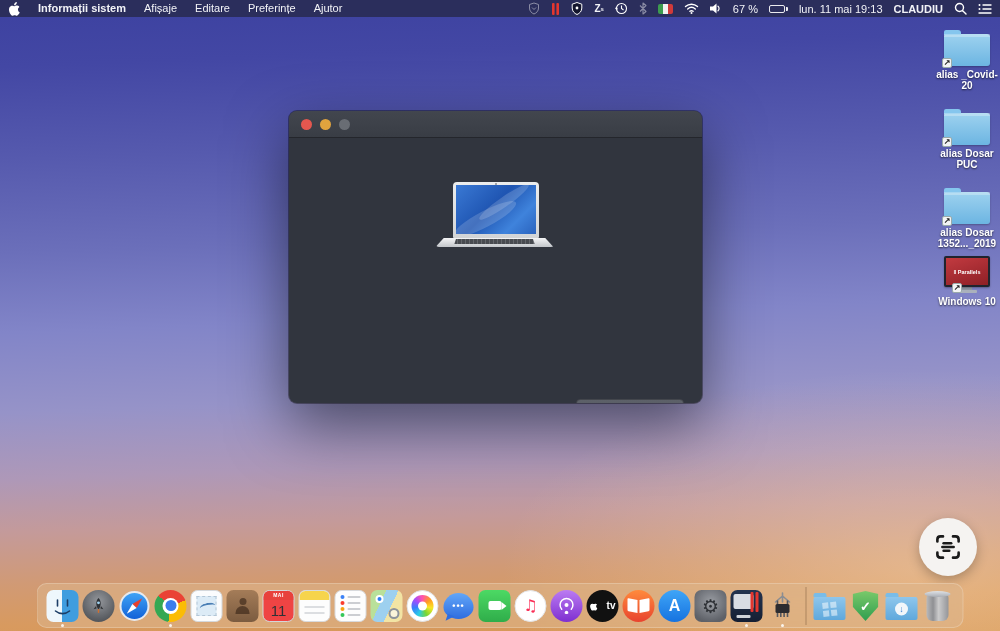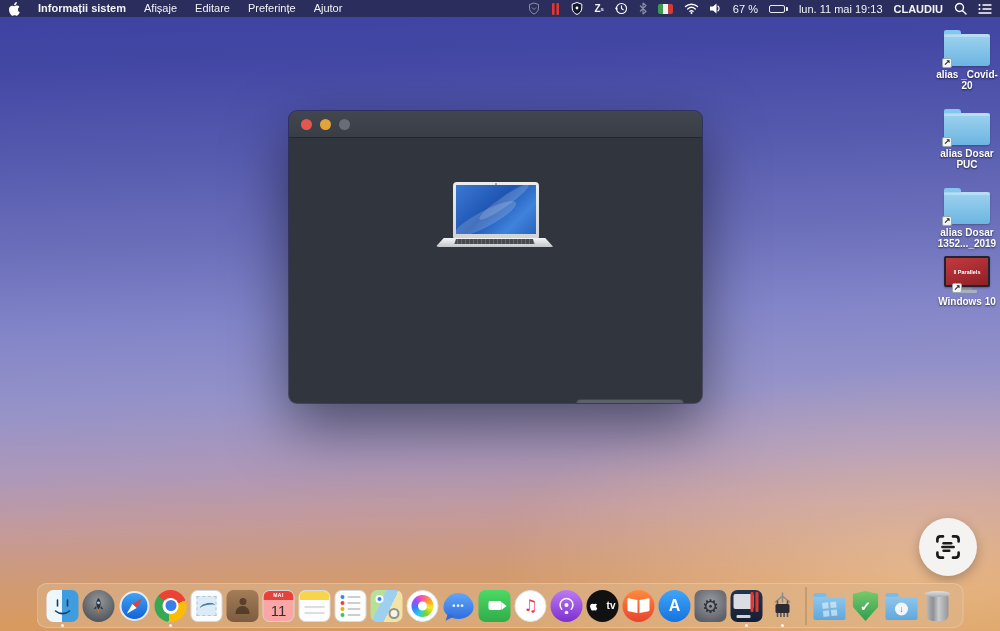--- a/index.html
+++ b/index.html
@@ -126,21 +126,21 @@
   .ic-launchpad { background:radial-gradient(circle at 50% 35%,#94979c,#55585d 75%); }
   .ic-mail { background:#fbfcfd; border:1px solid #d4d8dc; }
   .mail-in { position:absolute; inset:5px; background:#dcebf6; border:1px dashed #b3c6d6; }
   .mail-sw { position:absolute; left:8px; top:12px; width:16px; height:8px;
     border-top:2px solid #4a7fb5; border-radius:50%; transform:rotate(-12deg); }
   .ic-contacts { background:linear-gradient(#a47c58,#7c5c40); }
   .ct-head { position:absolute; left:50%; top:8px; width:7px; height:7px; margin-left:-3.5px;
     border-radius:50%; background:rgba(58,39,24,.65); }
   .ct-body { position:absolute; left:50%; top:16px; width:14px; height:8px; margin-left:-7px;
     border-radius:7px 7px 0 0; background:rgba(58,39,24,.65); }
-  .ic-cal { background:#fca5a5; border:1px solid #d4d6d9; display:flex; flex-direction:column; }
+  .ic-cal { background:#ef4444; border:1px solid #d4d6d9; display:flex; flex-direction:column; }
   .cal-top { height:9px; background:#e8413c; color:#fff; font-size:5px; font-weight:bold;
     text-align:center; line-height:9px; letter-spacing:.5px; }
   .cal-day { flex:1; display:flex; align-items:center; justify-content:center;
     font-size:15px; color:#2f3136; font-weight:300; }
   .ic-notes { background:#fdfdfd; border:1px solid #d8dadd; }
   .notes-top { position:absolute; top:0; left:0; right:0; height:9px; background:#f6d44c; }
   .notes-l1,.notes-l2 { position:absolute; left:5px; right:5px; height:2px; background:#dcdee1; }
   .notes-l1 { top:15px; } .notes-l2 { top:21px; }
   .ic-rem { background:#fdfdfd; border:1px solid #d8dadd; padding:4px 5px;
     display:flex; flex-direction:column; justify-content:space-between; }

